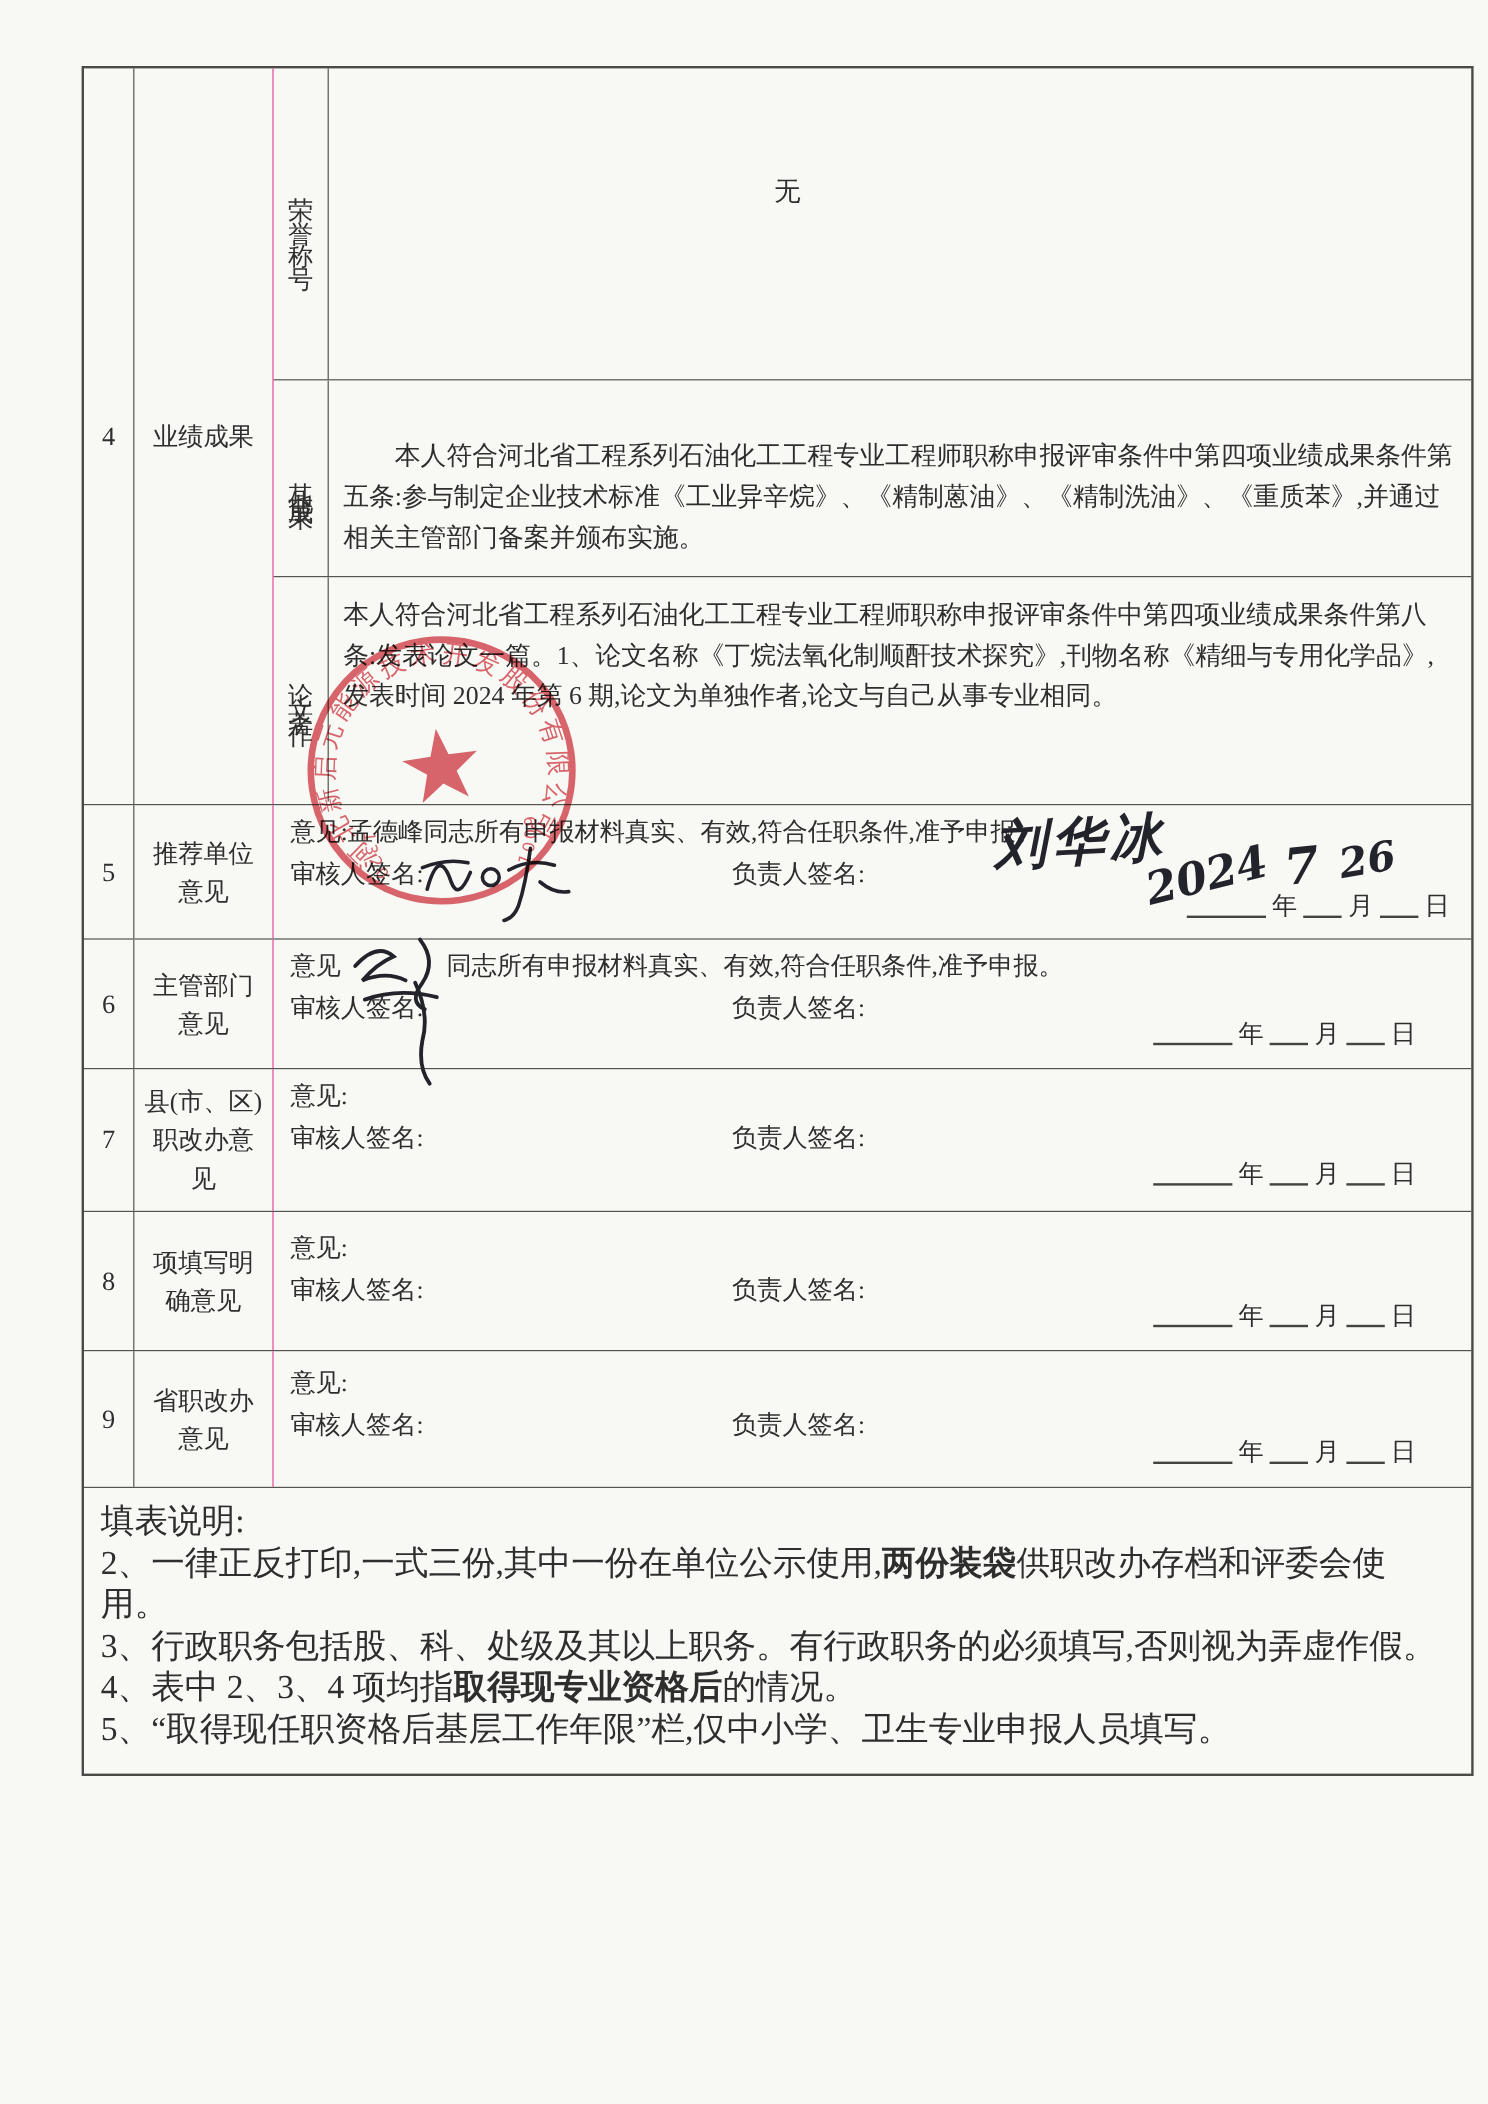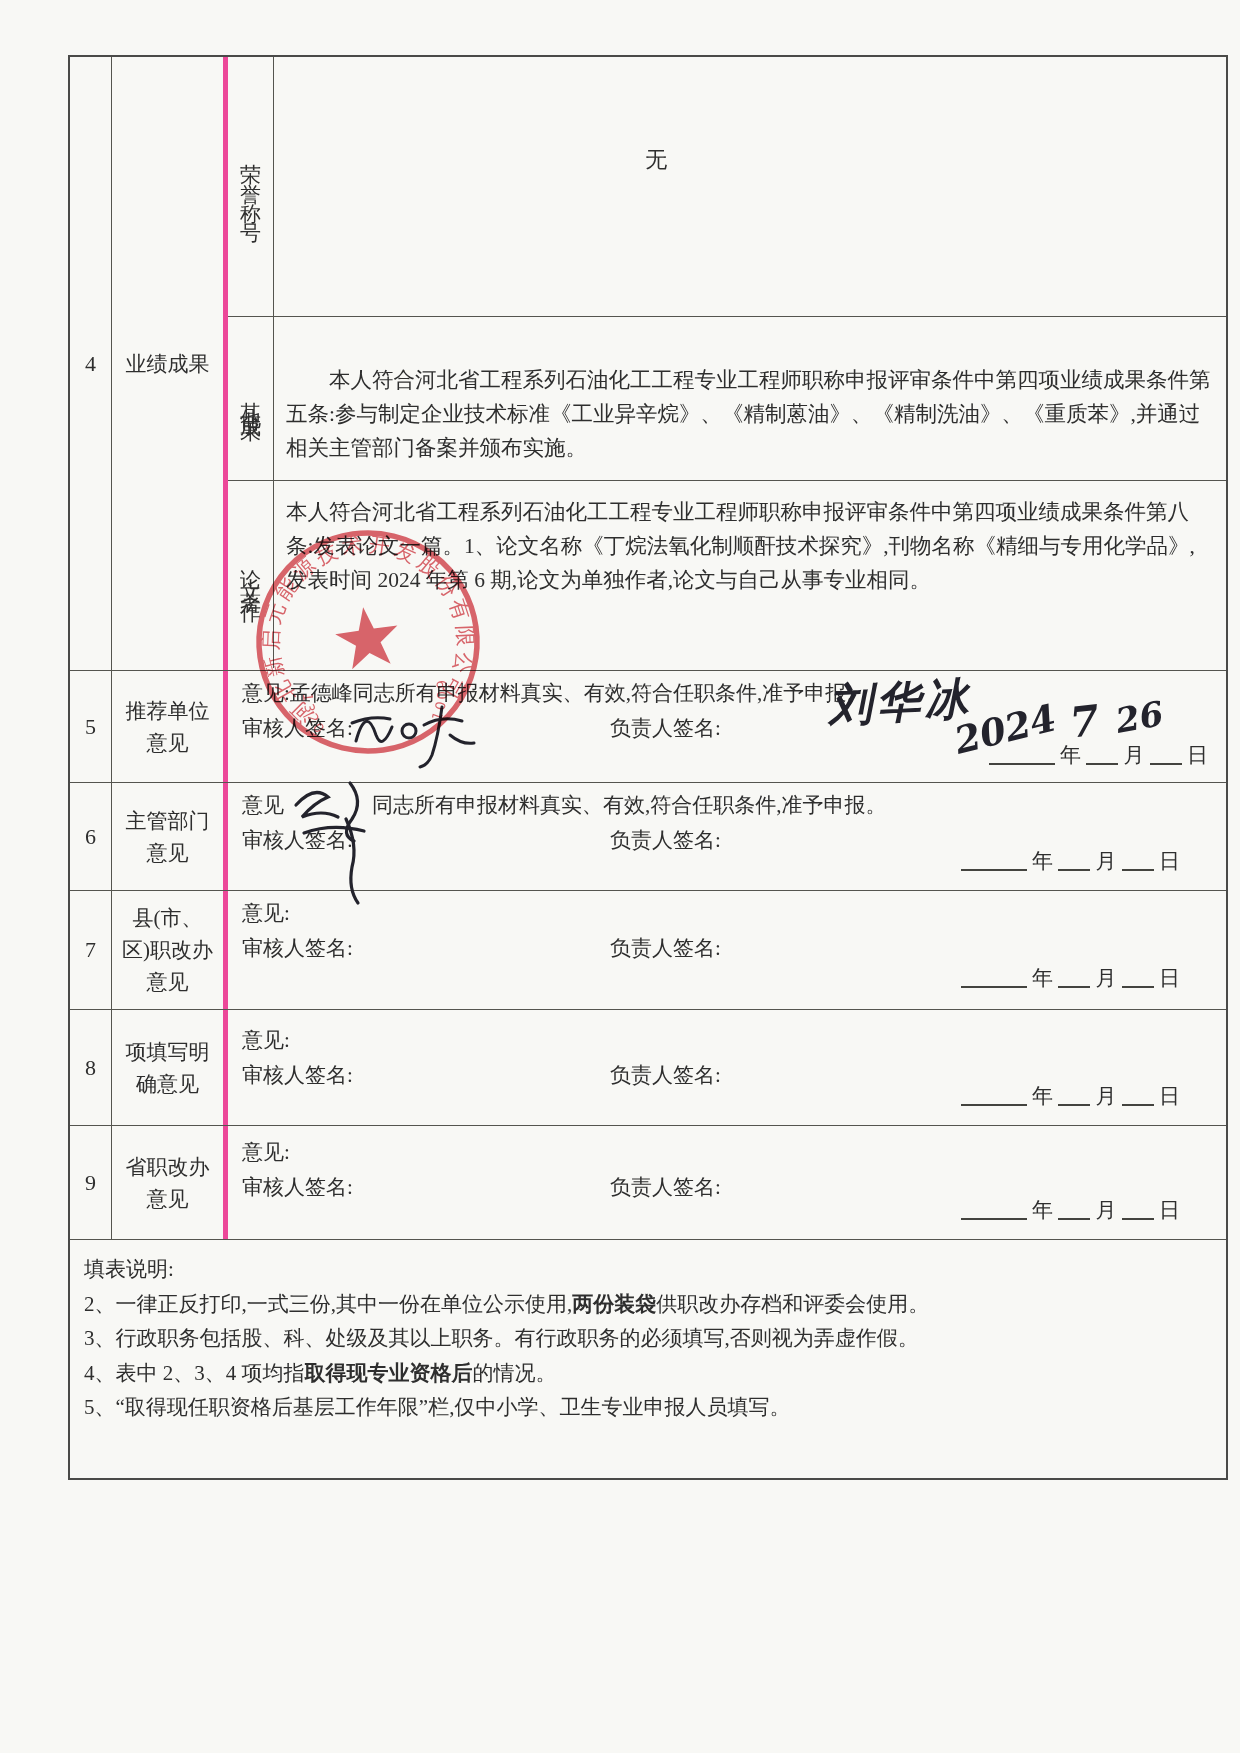--- a/index.html
+++ b/index.html
@@ -14,21 +14,21 @@
     border:2px solid #4a4a48;background:transparent;box-sizing:border-box;
   }
   .frow{display:flex;border-bottom:1px solid #55554f;box-sizing:border-box;}
   .frow.last{border-bottom:none;}
   .num-cell{
     width:42px;flex:0 0 42px;display:flex;align-items:center;justify-content:center;
     border-right:1px solid #55554f;font-size:22px;box-sizing:border-box;
   }
   .cat-cell{
     width:116px;flex:0 0 116px;display:flex;align-items:center;justify-content:center;
-    border-right:5px solid #ec4899;font-size:21px;line-height:32px;text-align:center;
+    border-right:1px solid #ec4899;font-size:21px;line-height:32px;text-align:center;
     padding:0 8px;box-sizing:border-box;
   }
   .sub-stack{flex:1 1 auto;display:flex;flex-direction:column;min-width:0;}
   .sub-row{display:flex;border-bottom:1px solid #55554f;box-sizing:border-box;}
   .sub-row.last{border-bottom:none;}
   .sub-label{
     width:46px;flex:0 0 46px;display:flex;align-items:center;justify-content:center;
     border-right:1px solid #55554f;box-sizing:border-box;
   }
   .sub-label span{writing-mode:vertical-rl;text-orientation:upright;font-size:21px;}
@@ -54,21 +54,21 @@
   .hw{font-family:"DejaVu Serif",serif;font-style:italic;color:#23232c;position:absolute;white-space:nowrap;}
   .hw-principal5{left:600px;top:14px;font-size:44px;font-weight:bold;transform:rotate(-3deg);letter-spacing:4px;}
   .hw-year{left:726px;top:42px;font-size:37px;font-weight:bold;transform:rotate(-14deg);}
   .hw-month{left:842px;top:34px;font-size:42px;font-weight:bold;transform:rotate(-6deg);}
   .hw-day{left:888px;top:30px;font-size:34px;font-weight:bold;transform:rotate(-10deg);}
   .scribble{position:absolute;pointer-events:none;}
   
   .stamp{position:absolute;left:248px;top:522px;width:240px;height:240px;
     opacity:.82;mix-blend-mode:multiply;pointer-events:none;}
   
-  .notes-cell{flex:1 1 auto;font-size:21px;line-height:34.5px;padding:12px 16px 16px 14px;box-sizing:border-box;min-height:238px;}
+  .notes-cell{flex:1 1 auto;font-size:28px;line-height:34.5px;padding:12px 16px 16px 14px;box-sizing:border-box;min-height:238px;}
   .notes-cell .b{font-weight:bold;margin-top:39px;}
   .note-line{margin:0;}
 </style>
 </head>
 <body>
 
 <div class="form-table">
 
   <div class="frow" style="height:614px;">
     <div class="num-cell">4</div>

